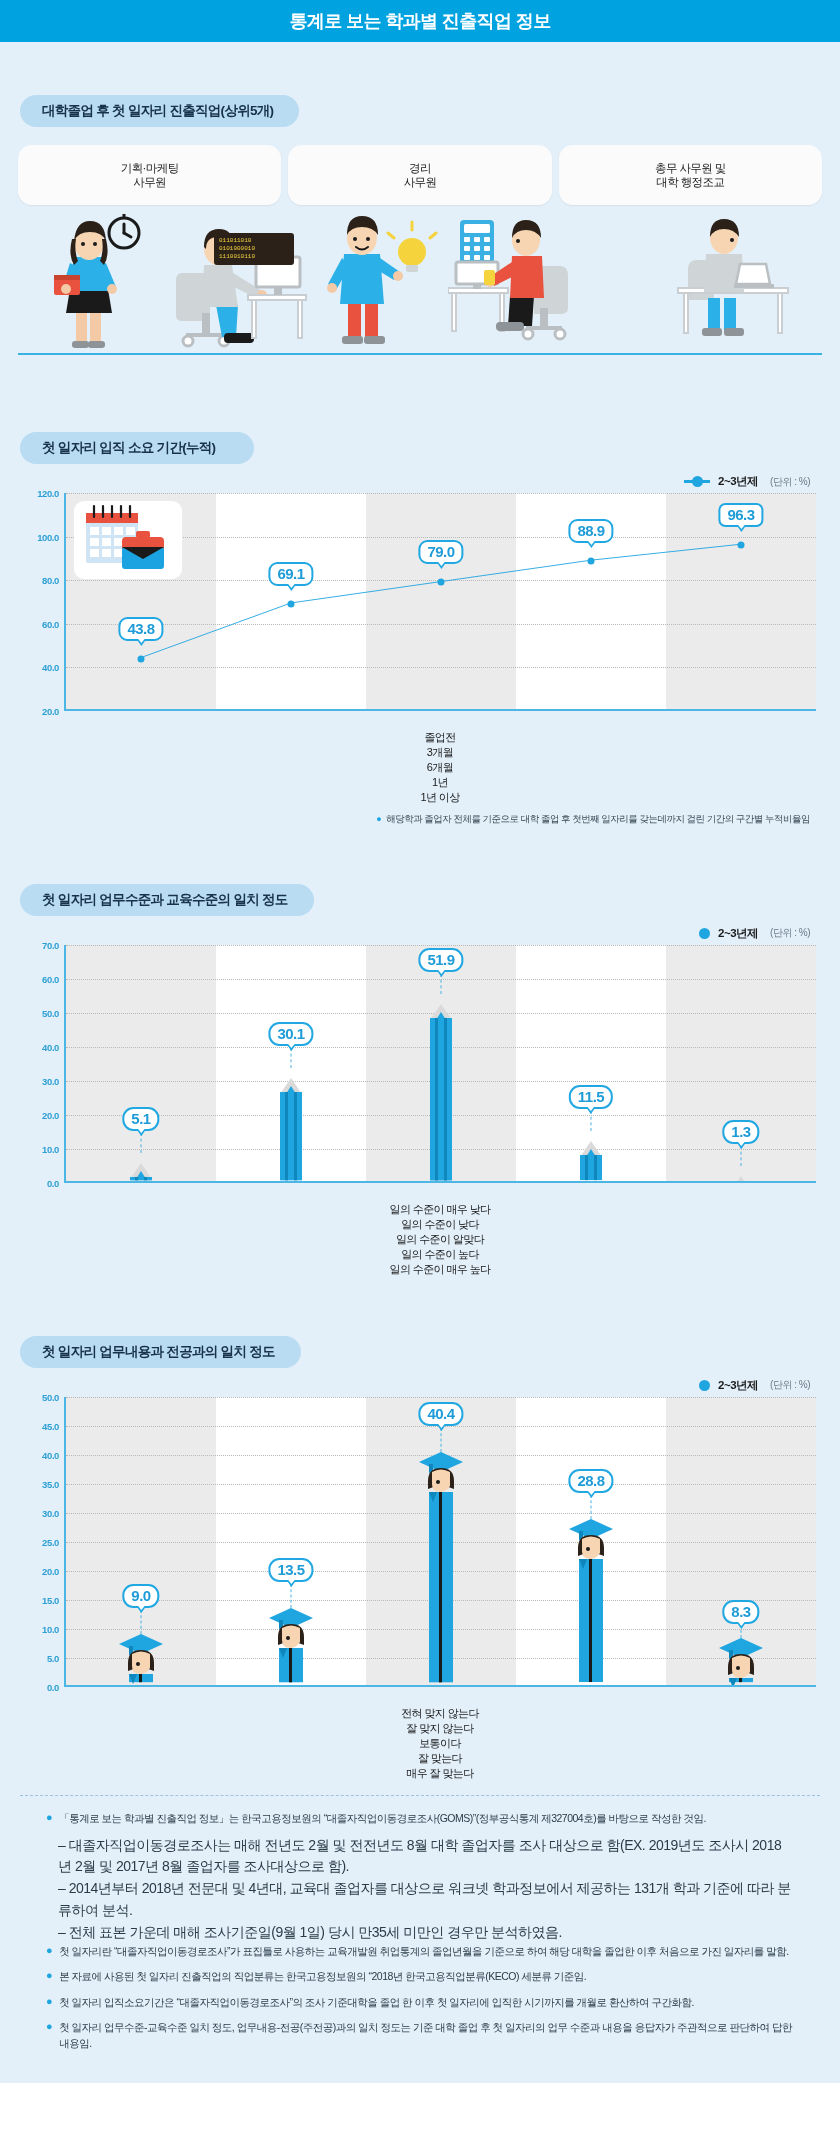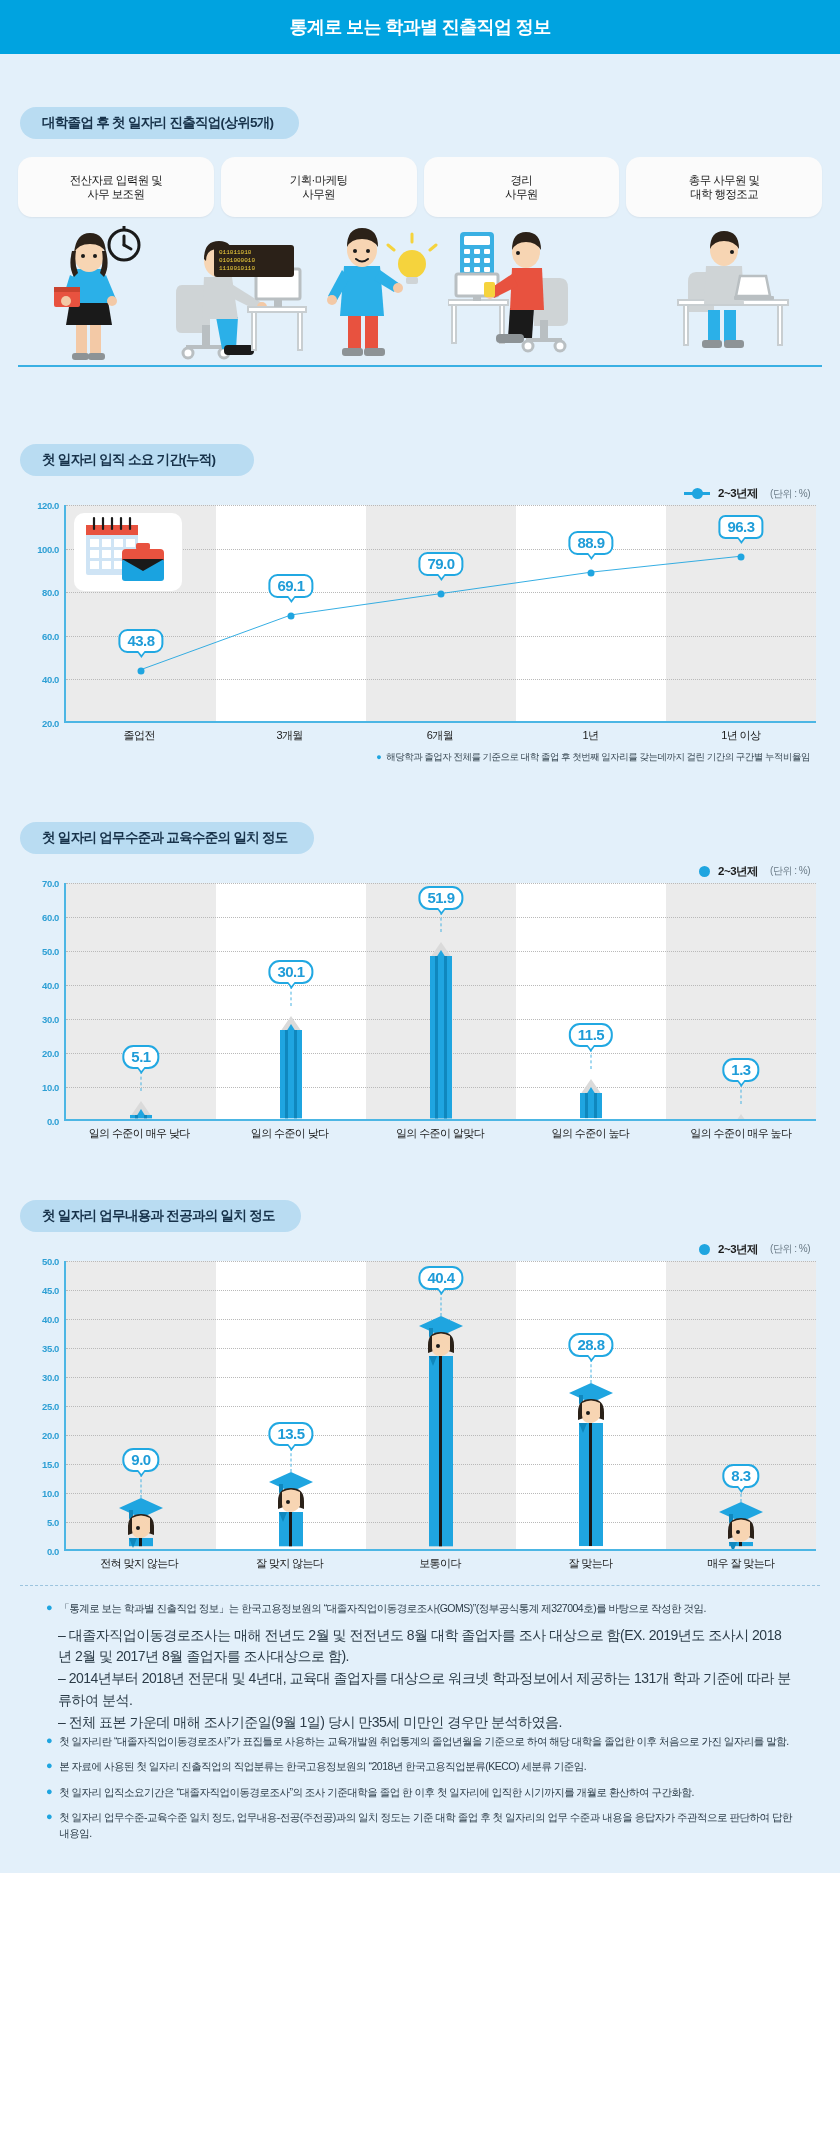--- a/index.html
+++ b/index.html
@@ -5,21 +5,21 @@
   * { box-sizing: border-box; margin: 0; padding: 0; }
   body {
     width: 840px;
     background: #ffffff;
     font-family: "Liberation Sans", "DejaVu Sans", sans-serif;
   }
   .page { width: 840px; background: #e3f0fa; position: relative; }
 
   
   .header {
-    height: 54px;
+    height: 42px;
     background: #00a3e0;
     display: flex; align-items: center; justify-content: center;
   }
   .header-title {
     color: #ffffff; font-size: 18px; font-weight: bold; letter-spacing: -0.6px;
   }
 
   
   .pill {
     display: inline-block;
@@ -100,21 +100,21 @@
   .band { flex: 1; }
   .band.odd { background: #ebebeb; }
   .band.even { background: #ffffff; }
   .gridline {
     position: absolute; left: 0; right: 0; height: 0;
     border-top: 1px dotted #b9b9b9;
   }
   .cats { position: absolute; inset: 0; display: flex; }
   .cat { flex: 1; position: relative; }
 
-  .xlabels { display: flex; padding-left: 40px; margin-top: 5px; }
+  .xlabels { display: flex; padding-left: 40px; margin-top: 19px; flex-direction: column; }
   .xlabel {
     flex: 1; text-align: center;
     font-size: 11px; color: #1a1a1a; letter-spacing: -0.6px;
   }
 
   
   .bubble {
     position: absolute; left: 50%; transform: translateX(-50%);
     background: #ffffff; border: 2px solid #21a8e2;
     border-radius: 9px; padding: 1px 7px 2px 7px;
@@ -177,26 +177,20 @@
 
   <div class="header">
     <div class="header-title">통계로 보는 학과별 진출직업 정보</div>
   </div>
 
   <div class="pill-wrap">
     <div class="pill">대학졸업 후 첫 일자리 진출직업(상위5개)</div>
   </div>
 
   <div class="cards">
-    <div class="card">
-      <span>
-        <span>전산자료 입력원 및</span><br>
-        <span>사무 보조원</span>
-      </span>
-    </div>
     <div class="card">
       <span>
         <span>기획·마케팅</span><br>
         <span>사무원</span>
       </span>
     </div>
     <div class="card">
       <span>
         <span>경리</span><br>
         <span>사무원</span>

